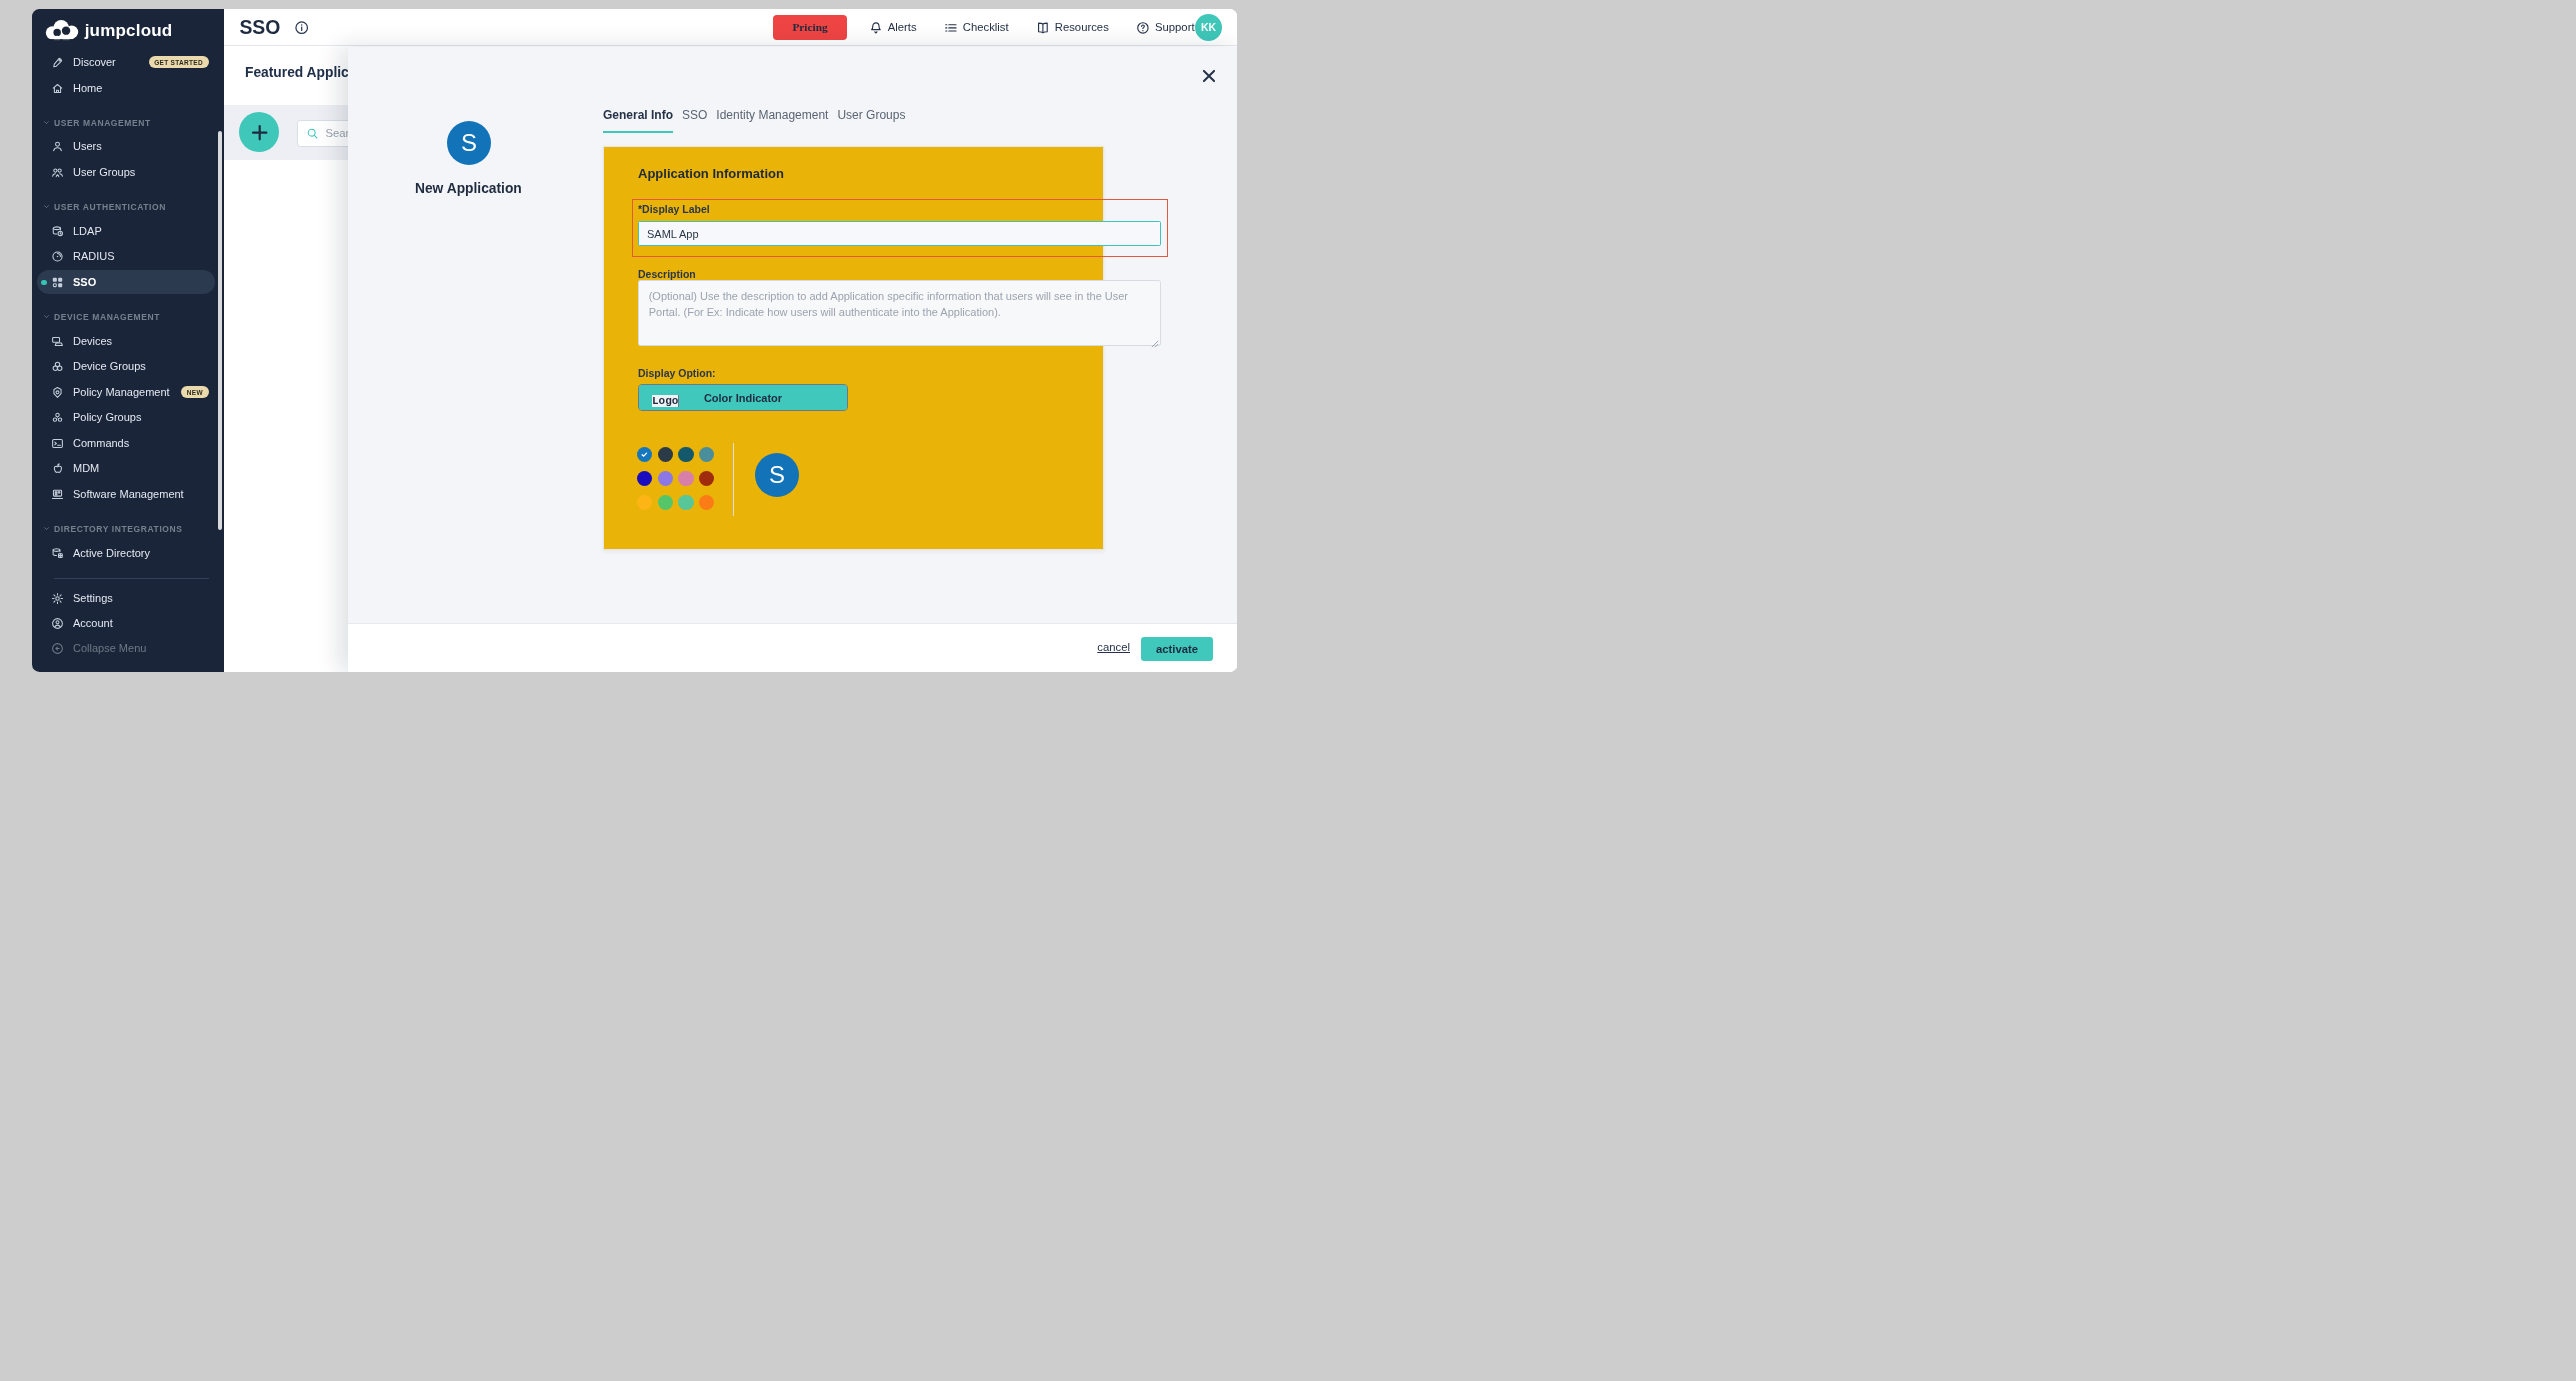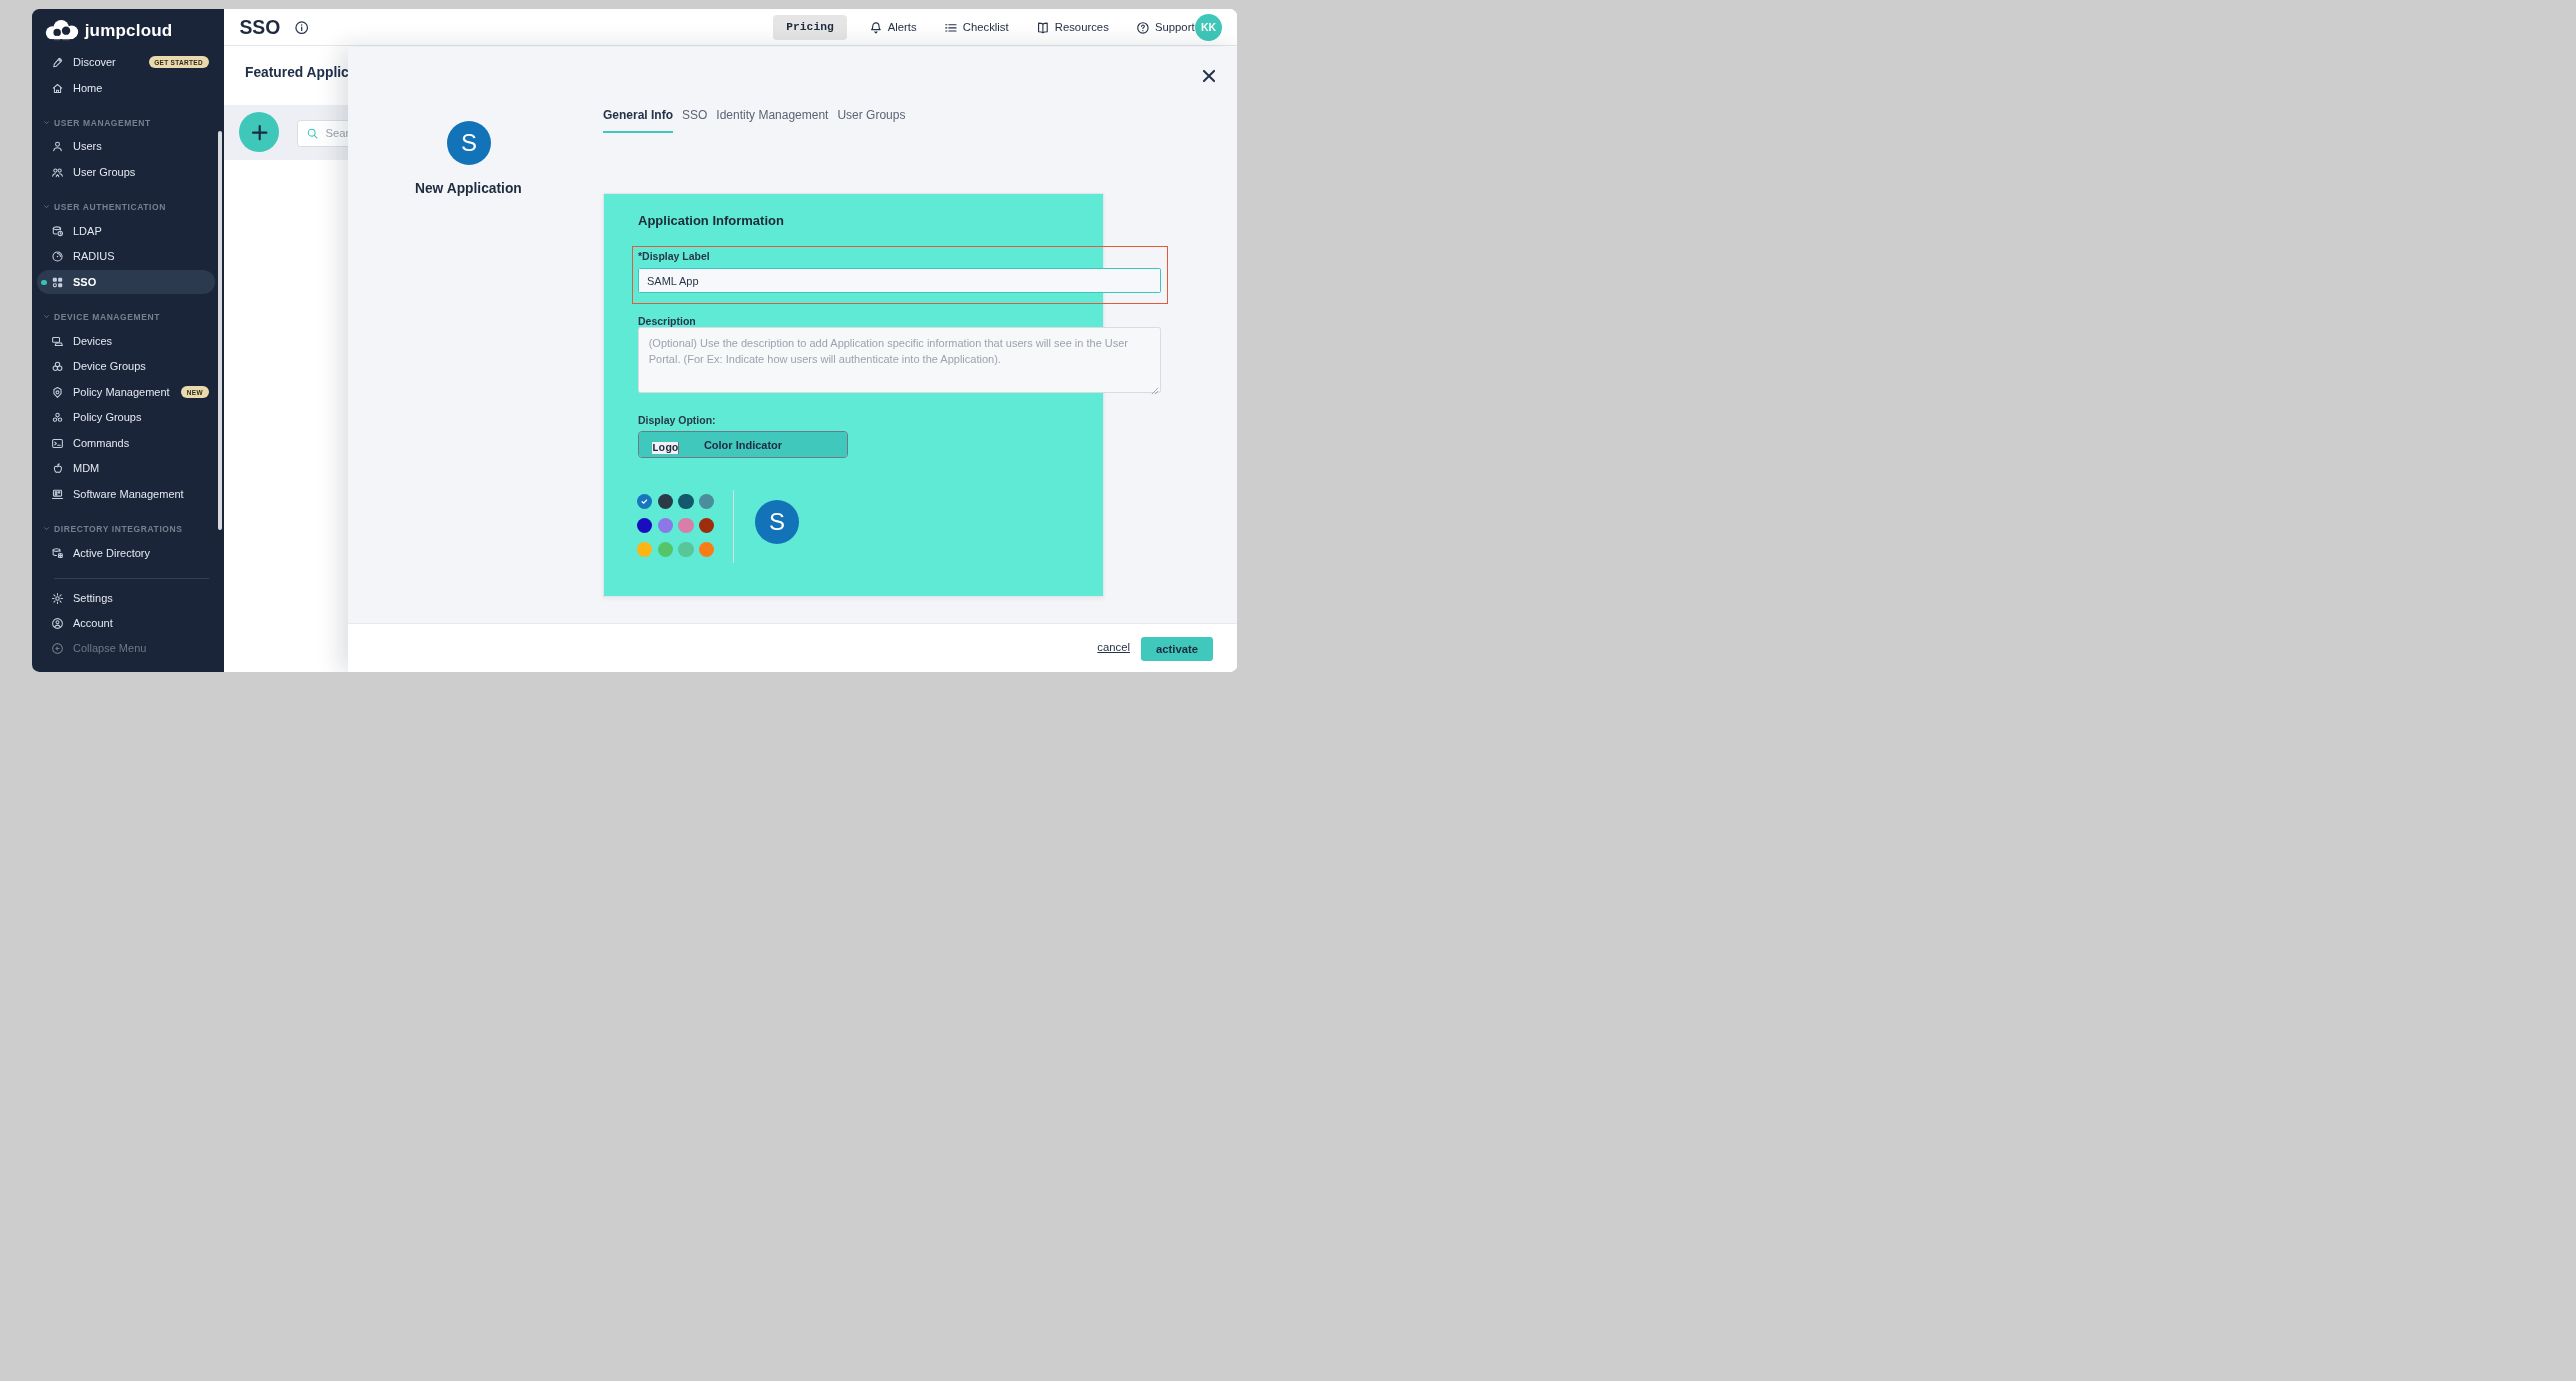--- a/index.html
+++ b/index.html
@@ -26,22 +26,22 @@
   .side-section .sec-label { position:absolute; left:22px; font-size:8.5px; font-weight:bold; letter-spacing:0.6px; color:#76808F; white-space:nowrap; }
   .side-badge { position:absolute; right:15.4px; background:#EAD9AC; color:#2E2A1C; font-size:6.5px; font-weight:bold;
                 letter-spacing:0.3px; padding:2.4px 5.7px; border-radius:6.5px; white-space:nowrap; }
   .side-divider { position:absolute; left:22px; right:15.4px; height:0.8px; background:#33405A; }
   .side-scrollbar { position:absolute; left:186px; top:122px; width:4px; height:399px; background:#d8dade; border-radius:2.4px; z-index:5; }
 
   
   .header { position:absolute; left:192px; top:0; right:0; height:37px; background:#fff; border-bottom:0.8px solid #E4E7EC; z-index:5; }
   .page-title { position:absolute; left:15.4px; top:7.3px; font-size:19.4px; font-weight:bold; color:#1E2B40; }
   .info-btn { position:absolute; left:70px; top:10.5px; width:15.4px; height:15.4px; color:#2A3850; cursor:pointer; }
-  .pricing-btn { position:absolute; left:549px; top:5.7px; width:74px; height:25px; background:#e5e5e5; border:none;
-                 border-radius:4px; font-family:Liberation Mono, monospace; font-size:11.3px; font-weight:600; color:#1D2B3F; cursor:pointer; }
+  .pricing-btn { position:absolute; left:549px; top:5.7px; width:74px; height:25px; background:#ef4444; border:none;
+                 border-radius:4px; font-family:Liberation Serif, serif; font-size:11.3px; font-weight:600; color:#1D2B3F; cursor:pointer; }
   .hnav { position:absolute; left:645px; top:0; height:37px; display:flex; align-items:center; gap:27.5px; }
   .hnav-item { display:flex; align-items:center; gap:4.9px; font-size:11.3px; color:#253247; cursor:pointer; white-space:nowrap; }
   .hnav-item .hicon { width:13.8px; height:13.8px; display:flex; color:#253247; }
   .avatar { position:absolute; left:971px; top:4.9px; width:27px; height:27px; border-radius:50%; background:#3FC7BA;
             color:#ffffff; font-size:10.5px; font-weight:bold; display:flex; align-items:center; justify-content:center; cursor:pointer; }
 
   
   .content { position:absolute; left:192px; top:38px; right:0; bottom:0; background:#ffffff; }
   .featured-heading { position:absolute; left:21px; top:18px; font-size:13.8px; font-weight:bold; color:#20304A; white-space:nowrap; }
   .toolbar-band { position:absolute; left:0; right:0; top:58px; height:55px; background:#EDEFF4; }
@@ -58,22 +58,22 @@
   .modal { position:absolute; left:316px; top:38px; width:890px; height:625px; background:#F4F5F8;
            box-shadow:-8px 0 22.7px rgba(15,25,45,.14); z-index:10; }
   .close-btn { position:absolute; left:852px; top:20px; width:18px; height:18px; color:#253247; cursor:pointer; background:none; border:none; padding:0; }
   .app-avatar { position:absolute; left:99px; top:74px; width:44px; height:44px; border-radius:50%; background:#1273B8;
                 color:#fff; font-size:24px; font-weight:300; display:flex; align-items:center; justify-content:center; }
   .app-name { position:absolute; left:19.4px; top:134px; width:202px; text-align:center; font-size:13.8px; font-weight:bold; color:#1F2B3E; }
   .tabs { position:absolute; left:255px; top:61px; display:flex; gap:9px; }
   .tab { font-size:12px; color:#5A6474; padding-bottom:9px; border-bottom:2.4px solid transparent; cursor:pointer; white-space:nowrap; }
   .tab.active { color:#253247; font-weight:bold; border-bottom-color:#3FC7BA; }
 
-  .card { position:absolute; left:255px; top:99px; width:501px; height:404px; background:#5eead4;
-          border:0.8px solid #E3E6EC; border-radius:1.6px; box-shadow:0 1.6px 4px rgba(30,40,60,.06);margin-top:47px; }
+  .card { position:absolute; left:255px; top:99px; width:501px; height:404px; background:#eab308;
+          border:0.8px solid #E3E6EC; border-radius:1.6px; box-shadow:0 1.6px 4px rgba(30,40,60,.06); }
   .card-title { position:absolute; left:34px; top:19.4px; font-size:13px; font-weight:bold; color:#1F2A37; }
   .annotation-box { position:absolute; left:27.5px; top:52px; width:536px; height:58px; border:1.6px solid #E2593C; pointer-events:none; z-index:3; }
   .field-label { position:absolute; left:34px; font-size:10.5px; font-weight:600; color:#2A3749; }
   .display-input { position:absolute; left:34px; top:74px; width:523px; height:25px; background:#F7F8FB;
                    border:1.6px solid #3EC4B8; border-radius:1.6px; padding-left:8px; font-family:inherit; font-size:11px; color:#2A3749; outline:none; }
   .desc-area { position:absolute; left:34px; top:133px; width:523px; height:66px; background:#F7F8FA; border:0.8px solid #D7DBE2;
                border-radius:2.4px; resize:none; padding:7.3px 9.7px; font-family:inherit; font-size:11px; line-height:16px; color:#3c4656; outline:none; }
   .desc-area::placeholder { color:#9CA3AF; }
   .resize-glyph { position:absolute; left:547px; top:189px; width:8px; height:8px; color:#9CA3AF; pointer-events:none; }
   .toggle { position:absolute; left:34px; top:237px; width:210px; height:27px; display:flex; border:0.8px solid #6F7886; border-radius:4px; overflow:hidden; }

